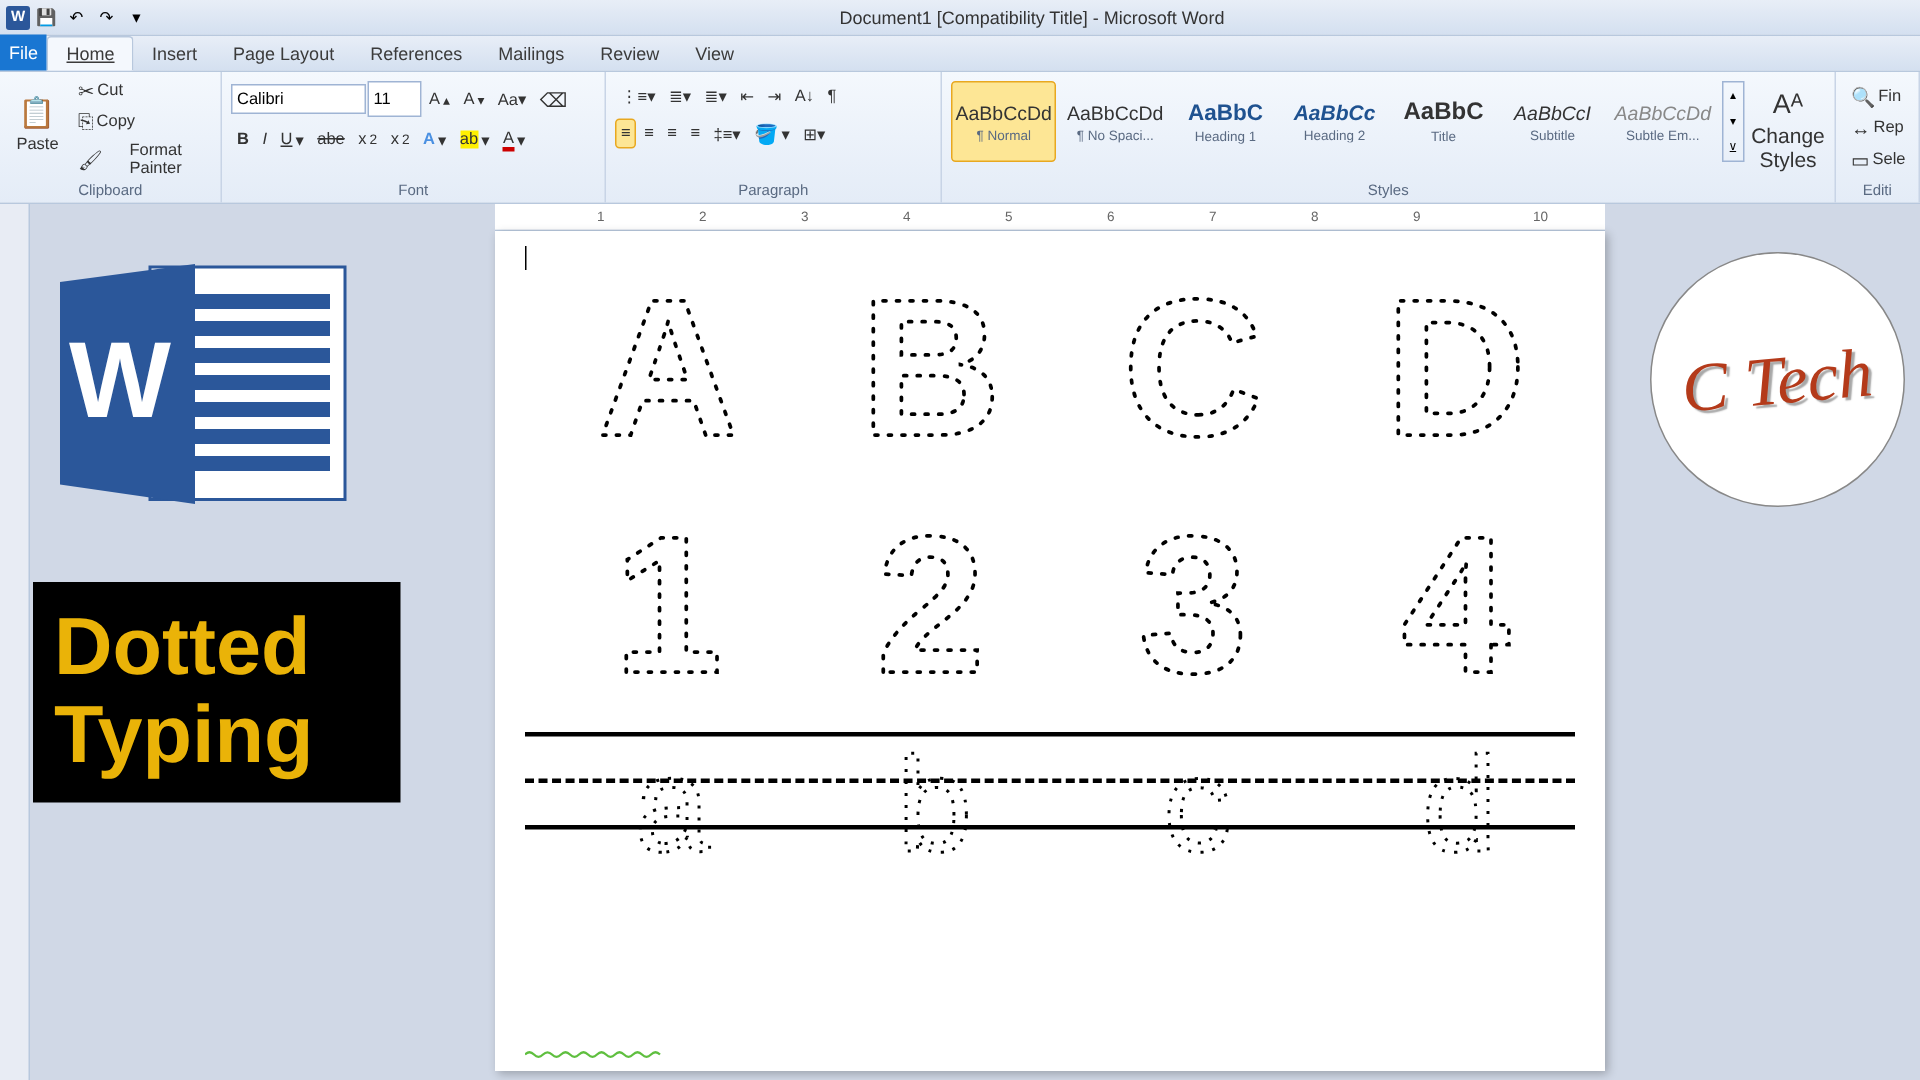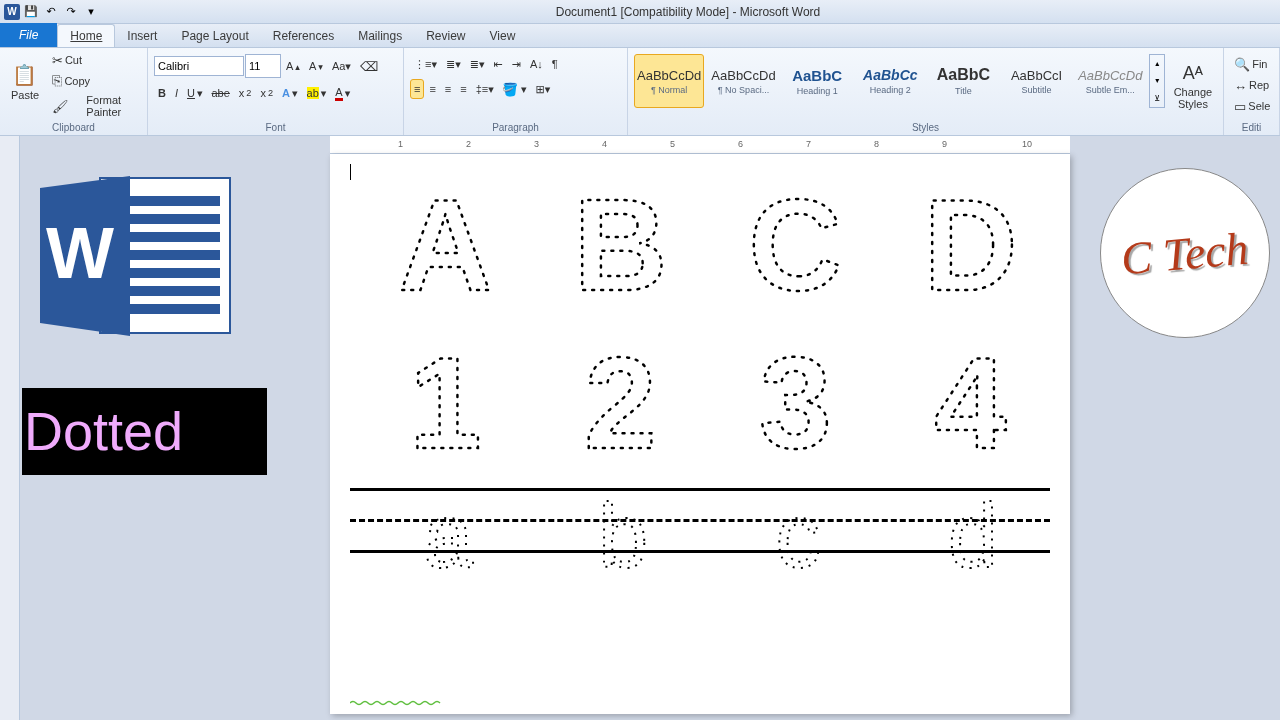--- a/index.html
+++ b/index.html
@@ -8,21 +8,21 @@
 
 .titlebar { height:24px; background:linear-gradient(#e8eef7,#d4e0f0); display:flex; align-items:center; padding:0 4px; border-bottom:1px solid #b8c8dd; }
 .qat { display:flex; gap:2px; align-items:center; }
 .qat-icon { width:18px; height:18px; display:flex; align-items:center; justify-content:center; font-size:11px; }
 .word-icon { background:#2b579a; color:#fff; font-weight:bold; border-radius:2px; width:16px; height:16px; font-size:10px; }
 .doc-title { flex:1; text-align:center; font-size:12px; color:#333; }
 
 
 .tabs { height:24px; background:linear-gradient(#e8eef7,#d4e0f0); display:flex; align-items:flex-end; border-bottom:1px solid #b8c8dd; }
 .tab { padding:4px 12px; font-size:12px; color:#3b3b3b; cursor:pointer; }
-.tab.file { background:#1976d2; color:#fff; border-radius:0 0 0 0; padding:5px 19px;font-style:italic; }
+.tab.file { background:#1976d2; color:#fff; border-radius:0 0 0 0; padding:5px 6px; }
 .tab.active { background:#f4f8fd; border:1px solid #b8c8dd; border-bottom:none; border-radius:3px 3px 0 0;text-decoration:underline; }
 
 
 .ribbon { height:88px; background:linear-gradient(#f4f8fd,#e4ecf7); border-bottom:1px solid #b8c8dd; display:flex; }
 .group { border-right:1px solid #c8d4e6; padding:2px 6px 0; display:flex; flex-direction:column; position:relative; }
 .group-label { position:absolute; bottom:2px; left:0; right:0; text-align:center; font-size:10px; color:#5a6a82; }
 .group-body { flex:1; display:flex; gap:4px; }
 .btn-col { display:flex; flex-direction:column; gap:1px; }
 .btn-row { display:flex; gap:1px; align-items:center; }
 .rbtn { background:transparent; border:1px solid transparent; border-radius:3px; padding:1px 3px; font-size:11px; display:flex; align-items:center; gap:2px; cursor:pointer; color:#333; min-height:20px; }
@@ -43,21 +43,21 @@
 .docarea { position:absolute; top:136px; left:0; right:0; bottom:0; background:#d0d8e6; display:flex; }
 .vruler { width:20px; background:#e8ecf4; border-right:1px solid #b8c8dd; }
 .main { flex:1; position:relative; }
 .hruler { height:18px; background:#e8ecf4; border-bottom:1px solid #b8c8dd; margin-left:310px; width:740px; position:relative; font-size:8px; color:#666; }
 .hruler-inner { position:absolute; top:0; left:0; right:0; height:100%; background:#fff; }
 .page { position:absolute; top:18px; left:310px; width:740px; height:560px; background:#fff; box-shadow:2px 2px 6px rgba(0,0,0,.25); padding:10px 20px; }
 
 
 .wordlogo { position:absolute; top:168px; left:30px; width:210px; height:175px; }
 .wordlogo svg { width:100%; height:100%; }
-.blackbox { position:absolute; left:22px; top:388px; width:245px; background:#000; color:#f0abfc; font-family:Arial,sans-serif; font-size:54px; font-weight:400; padding:14px 2px; line-height:1.1; }
+.blackbox { position:absolute; left:22px; top:388px; width:245px; background:#000; color:#eab308; font-family:Arial,sans-serif; font-size:54px; font-weight:700; padding:14px 14px; line-height:1.1; }
 .circbadge { position:absolute; top:168px; right:10px; width:170px; height:170px; border:1px solid #888; border-radius:50%; background:#fff; display:flex; align-items:center; justify-content:center; }
 .circbadge span { font-family:'Brush Script MT',cursive; font-size:46px; font-style:italic; color:#b43a1a; text-shadow:2px 2px 1px rgba(0,0,0,.35); transform:rotate(-5deg); }
 
 
 .dotted-row { display:flex; justify-content:space-around; margin:8px 0 18px; }
 
 .dl { width:140px; height:140px; }
 .dl text { font:bold 130px Arial; fill:none; stroke:#000; stroke-width:2; stroke-dasharray:3 6; stroke-linecap:round; }
 
 .tracing { margin-top:6px; }
@@ -74,21 +74,21 @@
 <body>
 
 <div class="titlebar">
   <div class="qat">
     <div class="qat-icon word-icon">W</div>
     <div class="qat-icon">💾</div>
     <div class="qat-icon">↶</div>
     <div class="qat-icon">↷</div>
     <div class="qat-icon">▾</div>
   </div>
-  <div class="doc-title">Document1 [Compatibility Mode] - Microsoft Word</div>
+  <div class="doc-title">Document1 [Compatibility Title] - Microsoft Word</div>
 </div>
 
 <div class="tabs">
   <div class="tab file">File</div>
   <div class="tab active">Home</div>
   <div class="tab">Insert</div>
   <div class="tab">Page Layout</div>
   <div class="tab">References</div>
   <div class="tab">Mailings</div>
   <div class="tab">Review</div>
@@ -194,35 +194,35 @@
         </div>
         <div class="style-item">
           <div class="style-prev" style="color:#1f5290;font-weight:bold;font-style:italic;font-size:14px">AaBbCc</div>
           <div class="style-name">Heading 2</div>
         </div>
         <div class="style-item">
           <div class="style-prev" style="font-weight:bold;font-size:16px">AaBbC</div>
           <div class="style-name">Title</div>
         </div>
         <div class="style-item">
-          <div class="style-prev" style="">AaBbCcI</div>
+          <div class="style-prev" style="font-style:italic">AaBbCcI</div>
           <div class="style-name">Subtitle</div>
         </div>
         <div class="style-item">
           <div class="style-prev" style="font-style:italic;color:#888">AaBbCcDd</div>
           <div class="style-name">Subtle Em...</div>
         </div>
         <div style="width: 16px; height: 54px; border: 1px solid rgb(159, 180, 212); display: flex; flex-direction: column; justify-content: space-around; align-items: center; font-size: 8px; cursor: pointer;">
           <div>▴</div>
           <div>▾</div>
           <div>⊻</div>
         </div>
         <button class="rbtn tall" style="width: 50px;">
           <span class="ico" style="font-size:18px">Aᴬ</span>
-          <span style="font-size:11px">Change Styles</span>
+          <span style="font-size:14px">Change Styles</span>
         </button>
       </div>
     <div class="group-label">Styles</div>
   </div>
 
   <div class="group" style="width:56px">
     <div class="group-body" style="flex-direction:column;gap:1px;padding-top:4px">
       <button class="rbtn">
           <span class="ico">🔍</span>
           <span>Fin</span>
@@ -326,16 +326,17 @@
       <rect x="80" y="82" width="110" height="10" fill="#2b579a"></rect>
     <rect x="80" y="100" width="110" height="10" fill="#2b579a"></rect>
       <rect x="80" y="118" width="110" height="10" fill="#2b579a"></rect>
     <rect x="80" y="136" width="110" height="10" fill="#2b579a"></rect>
     <polygon points="10,20 100,8 100,168 10,155" fill="#2b579a"></polygon>
     <text x="50" y="110" font-size="72" font-family="Arial" fill="#fff" text-anchor="middle" font-weight="bold">W</text>
   </svg>
 </div>
 <div class="blackbox">
   <div>Dotted</div>
+  <div>Typing</div>
 </div>
 <div class="circbadge">
     <span>C Tech</span>
   </div>
 
 </body></html>

